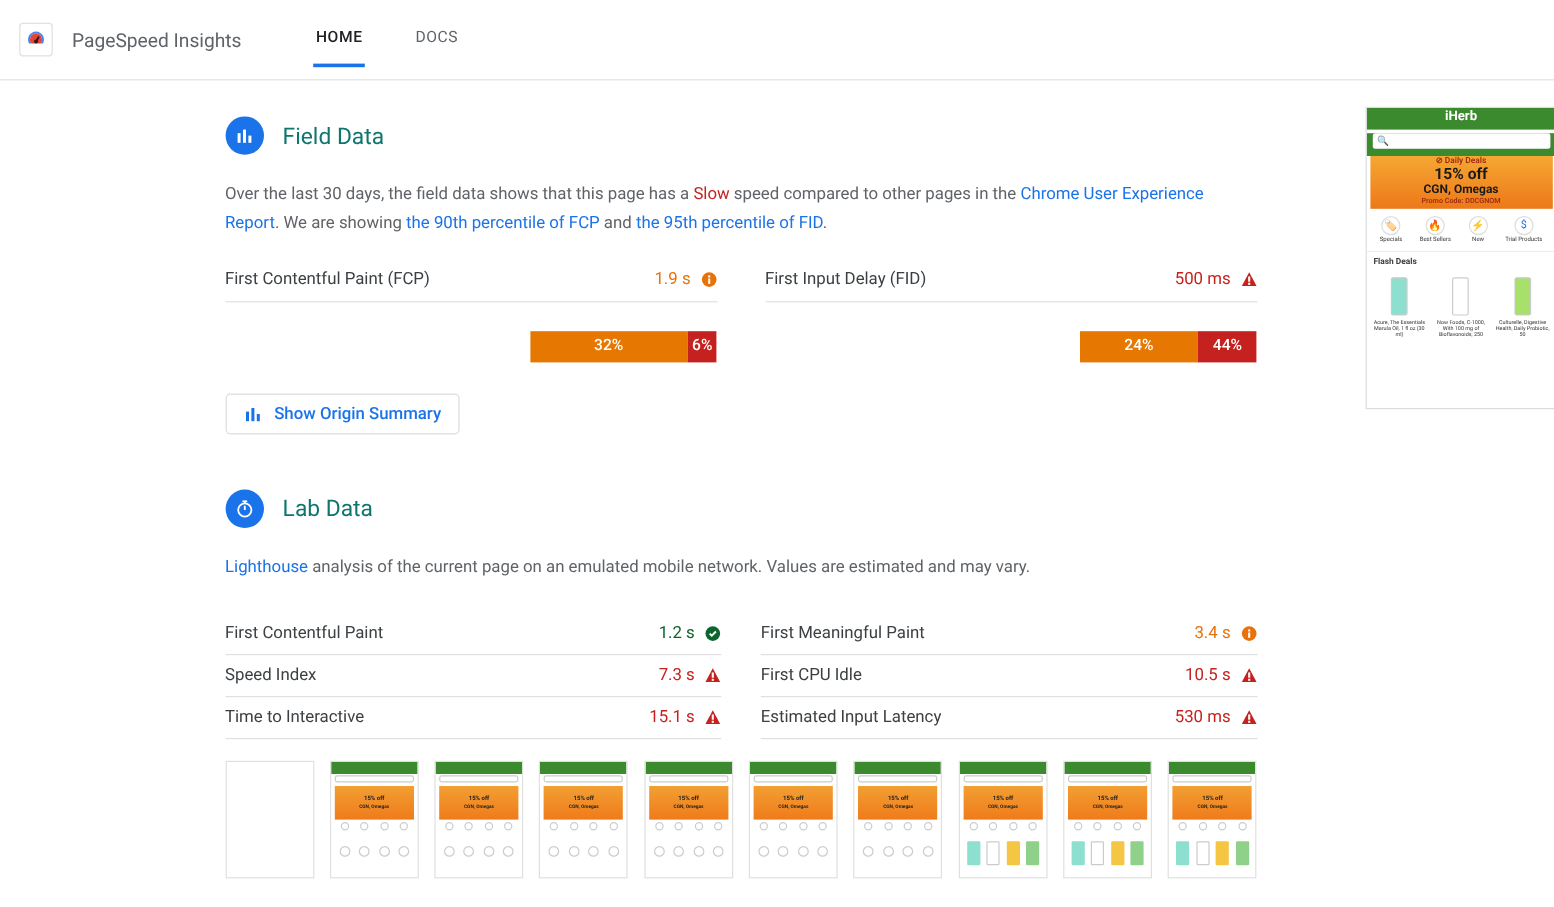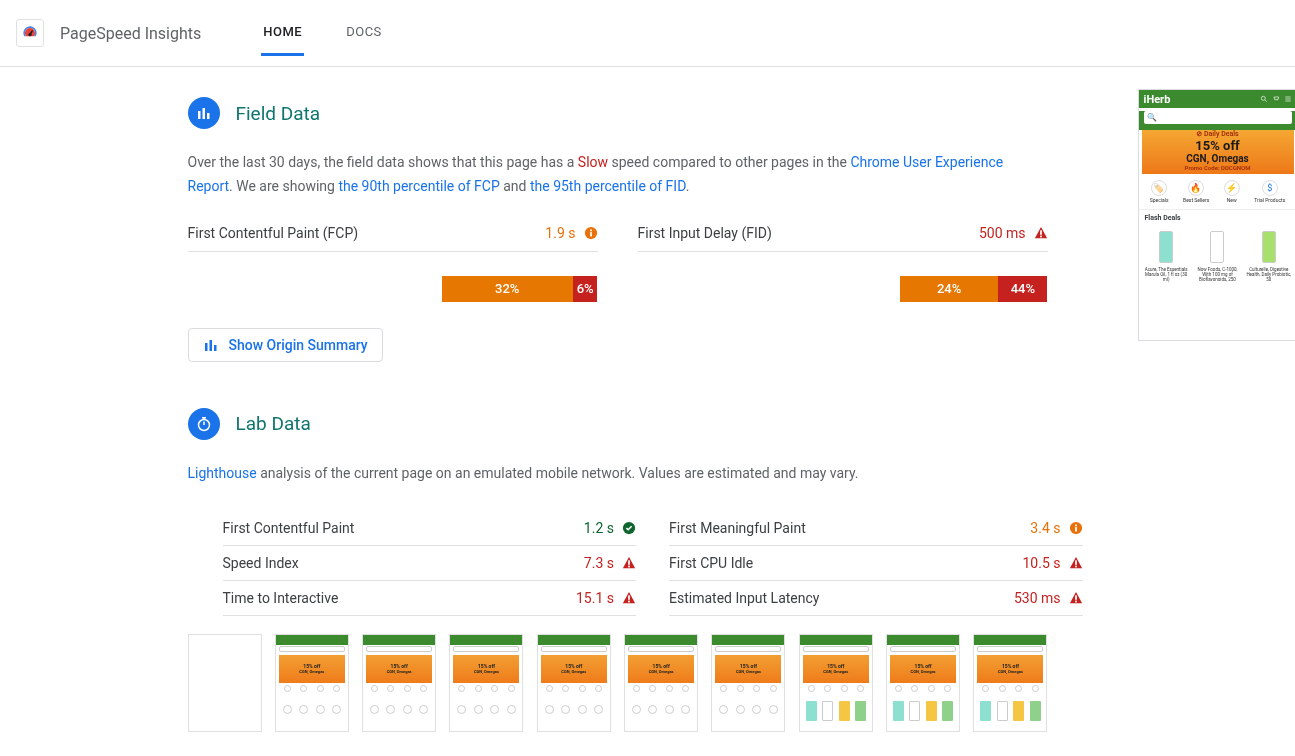--- a/index.html
+++ b/index.html
@@ -24,21 +24,21 @@
   .metric-head { display: flex; align-items: center; justify-content: space-between; padding-bottom: 10px; border-bottom: 1px solid #e0e0e0; }
   .metric-name { color: #3c4043; font-size: 14px; }
   .metric-val { color: #e8710a; font-size: 14px; display:flex; align-items:center; gap:8px;}
   .metric-val.slow { color:#c5221f; }
   .dist-bar { display: flex; height: 26px; margin-top: 24px; font-size: 13px; font-weight: 500; }
   .dist-bar > div { display: flex; align-items: center; justify-content: center; color: #fff; }
   .seg-fast { background: #178239; margin-top: 40px; }
   .seg-avg  { background: #e67700; }
   .seg-slow { background: #c5221f; }
   .origin-btn { margin-top: 26px; border:1px solid #dadce0; background:#fff; color:#1a73e8; font-weight:500; font-size:14px; padding:8px 14px; border-radius:4px; display:inline-flex; align-items:center; gap:10px; cursor:pointer;}
-  .lab-rows { display: flex; gap: 33px; max-width: 860px; margin-left: 35px; }
+  .lab-rows { display: flex; gap: 33px; max-width: 860px; }
   .lab-col { flex:1; }
   .lab-row { display:flex; justify-content:space-between; align-items:center; padding:9px 0; border-bottom:1px solid #e0e0e0; font-size:14px;}
   .lab-row .name { color:#3c4043; }
   .lab-row .val { display:flex; align-items:center; gap:8px;}
   .val.fast { color:#0d652d; }
   .val.avg { color:#e8710a; }
   .val.slow { color:#c5221f; }
   .status-ico { width:14px; height:14px; }
   .thumbs { display:flex; gap:8px; margin-top:18px; max-width: 860px; justify-content:space-between; flex-wrap:wrap;}
   .thumb { width:74px; height:98px; border:1px solid #e0e0e0; background:#fff; position:relative; overflow:hidden;}
@@ -47,21 +47,21 @@
   .mini-banner{ position:absolute; top:20px; left:3px; right:3px; height:28px; background:linear-gradient(#f29f33,#ef7b1a); display:flex;flex-direction:column;align-items:center;justify-content:center;}
   .mini-banner-text{ font-size:5px; font-weight:700; color:#222; line-height:1.1;}
   .mini-row { position:absolute; left:3px; right:3px; display:flex; justify-content:space-around;}
   .mini-icons{ top:50px; }
   .mini-icons span{ width:7px;height:7px;border-radius:50%;border:1px solid #ccc;}
   .mini-prod{ top:66px; }
   .mini-prod span{ width:11px;height:20px;background:#e0e0e0;border-radius:1px;}
   .mini-prod2{ top:70px; }
   .mini-prod2 span{ width:9px;height:9px;border-radius:50%;border:1px solid #ccc;}
   .screenshot { position:absolute; right:-90px; top:22px; width:160px; height:252px; border:1px solid #dadce0; background:#fff; overflow:hidden;}
-  .ss-header{ height:18px; background:#3c8a2e; display:flex; align-items:center; padding:0 5px; gap:4px;}
+  .ss-header{ height:18px; background:#3c8a2e; display:flex; align-items:center; padding:0 5px; gap:4px;flex-direction:column;}
   .ss-logo{ color:#fff; font-weight:700; font-size:11px; flex:1;}
   .ss-header-ico{ width:8px; height:8px; color:#fff;}
   .ss-search{ margin:3px 5px; height:13px; background:#fff; border-radius:2px; display:flex;align-items:center;padding:0 4px;}
   .ss-search-ico{font-size:8px;color:#666;}
   .ss-banner{ background:linear-gradient(#f5a733,#ed7818); height:44px; margin:0 3px; display:flex;flex-direction:column;align-items:center;}
   .ss-dd{ color:#9e2b0e; font-size:7px; font-weight:600;}
   .ss-off{ font-size:13px; font-weight:700; color:#1a1a1a;}
   .ss-sub{ font-size:10px; font-weight:700; color:#1a1a1a;}
   .ss-code{ font-size:6px; color:#9e2b0e; font-weight:600;}
   .ss-row{ display:flex; justify-content:space-around; padding:6px 4px; border-bottom:1px solid #eee;}

